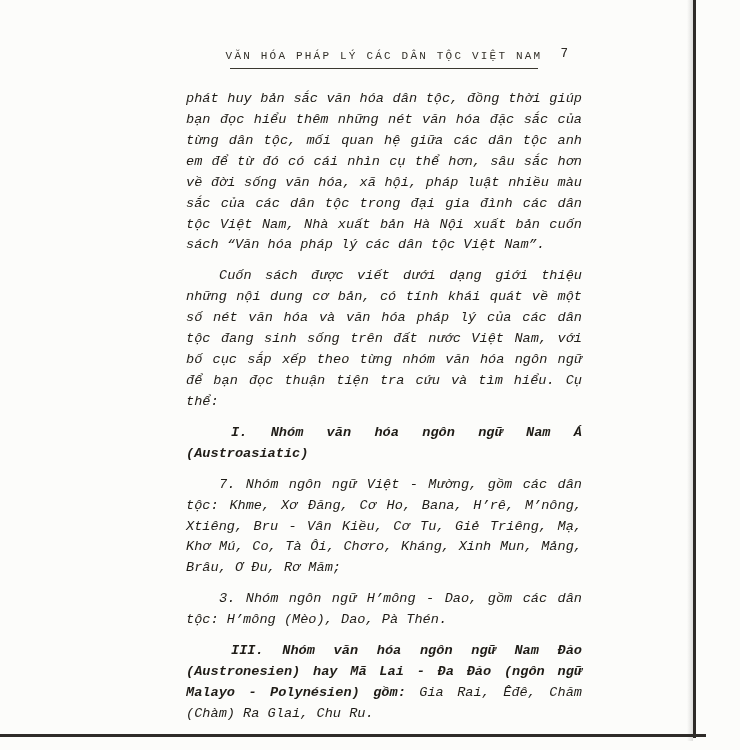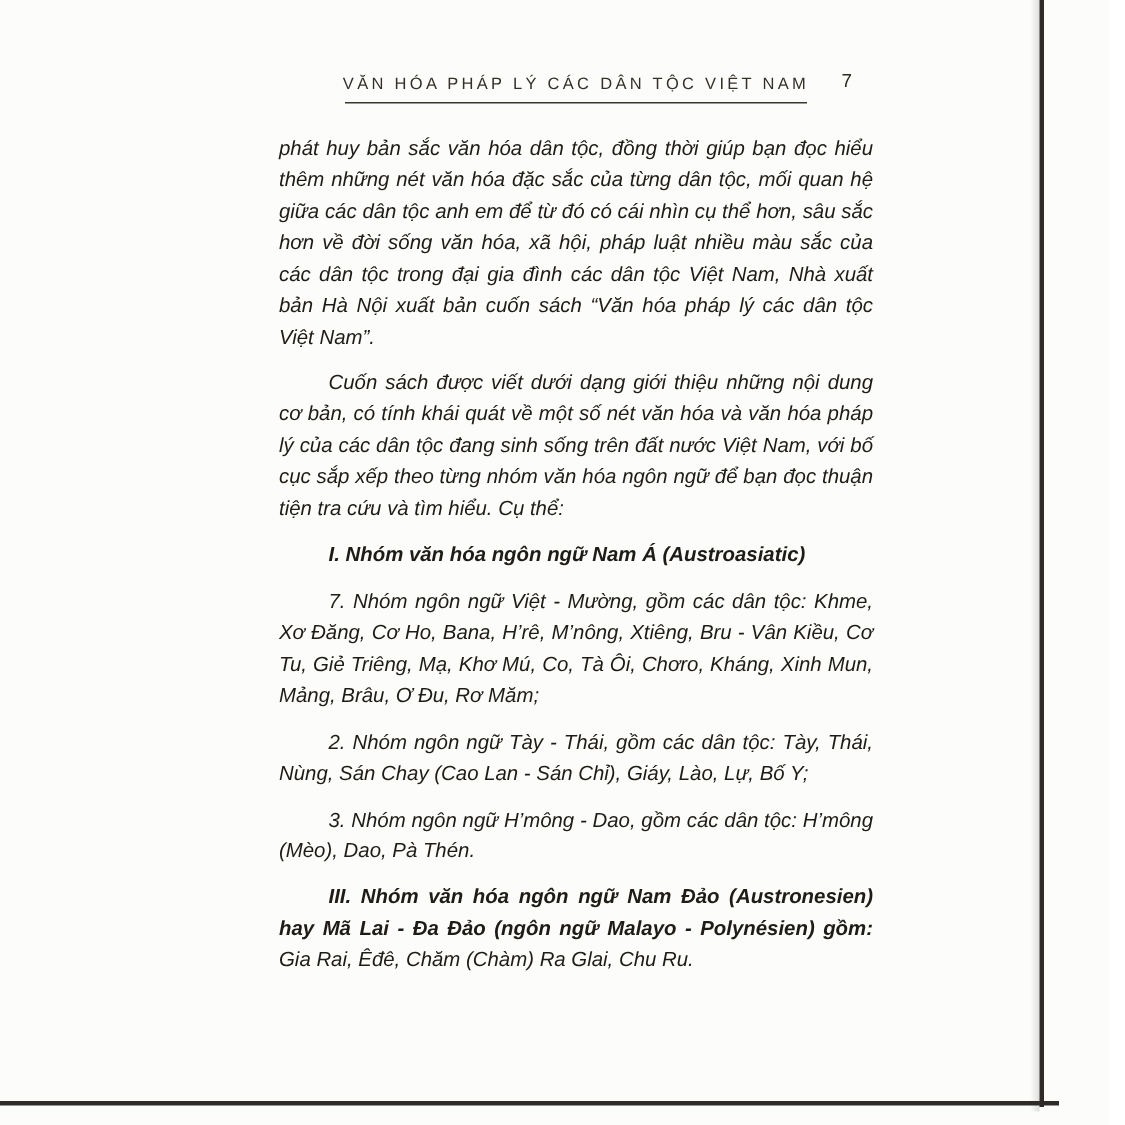--- a/index.html
+++ b/index.html
@@ -2,21 +2,21 @@
 <html><head>
 <meta charset="utf-8">
 <style>
   html, body { margin: 0; padding: 0; background: #ffffff; }
   .page {
     position: relative;
     width: 740px;
     height: 750px;
     background: #fcfcfa;
     overflow: hidden;
-    font-family: Liberation Sans, sans-serif;
+    font-family: Liberation Mono, monospace;
   }
   
   .scan-edge-right {
     position: absolute;
     top: 0; right: 44px;
     width: 3px; height: 738px;
     background: #2e2b28;
   }
   .scan-edge-bottom {
     position: absolute;
@@ -67,42 +67,41 @@
     font-size: 13.6px;
     line-height: 1.54;
     color: #1f1c17;
     text-align: justify;
   }
   .para {
     margin: 0 0 10px 0;
     text-indent: 33px;
   }
   .para.no-indent { text-indent: 0; }
-  .bold { font-weight: bold; }
+  .bold { font-weight: bold; margin-left: 12px; }
 </style>
 </head>
 <body>
 
 <div class="page">
 
   <div class="content">
 
     <div class="running-header">
       <span class="header-title">VĂN HÓA PHÁP LÝ CÁC DÂN TỘC VIỆT NAM</span>
       <span class="page-number">7</span>
     </div>
 
     <div class="header-rule"></div>
 
     <div class="text-block">
         <p class="para no-indent"><span>phát huy bản sắc văn hóa dân tộc, đồng thời giúp bạn đọc hiểu thêm những nét văn hóa đặc sắc của từng dân tộc, mối quan hệ giữa các dân tộc anh em để từ đó có cái nhìn cụ thể hơn, sâu sắc hơn về đời sống văn hóa, xã hội, pháp luật nhiều màu sắc của các dân tộc trong đại gia đình các dân tộc Việt Nam, Nhà xuất bản Hà Nội xuất bản cuốn sách “Văn hóa pháp lý các dân tộc Việt Nam”.</span></p>
         <p class="para"><span>Cuốn sách được viết dưới dạng giới thiệu những nội dung cơ bản, có tính khái quát về một số nét văn hóa và văn hóa pháp lý của các dân tộc đang sinh sống trên đất nước Việt Nam, với bố cục sắp xếp theo từng nhóm văn hóa ngôn ngữ để bạn đọc thuận tiện tra cứu và tìm hiểu. Cụ thể:</span></p>
         <p class="para heading"><span class="bold">I. Nhóm văn hóa ngôn ngữ Nam Á (Austroasiatic)</span></p>
         <p class="para"><span>7. Nhóm ngôn ngữ Việt - Mường, gồm các dân tộc: Khme, Xơ Đăng, Cơ Ho, Bana, H’rê, M’nông, Xtiêng, Bru - Vân Kiều, Cơ Tu, Giẻ Triêng, Mạ, Khơ Mú, Co, Tà Ôi, Chơro, Kháng, Xinh Mun, Mảng, Brâu, Ơ Đu, Rơ Măm;</span></p>
-        <p class="para"><span>2. Nhóm ngôn ngữ Tày - Thái, gồm các dân tộc: Tày, Thái, Nùng, Sán Chay (Cao Lan - Sán Chỉ), Giáy, Lào, Lự, Bố Y;</span></p>
         <p class="para"><span>3. Nhóm ngôn ngữ H’mông - Dao, gồm các dân tộc: H’mông (Mèo), Dao, Pà Thén.</span></p>
         <p class="para heading"><span class="bold">III. Nhóm văn hóa ngôn ngữ Nam Đảo (Austronesien) hay Mã Lai - Đa Đảo (ngôn ngữ Malayo - Polynésien) gồm: </span><span>Gia Rai, Êđê, Chăm (Chàm) Ra Glai, Chu Ru.</span></p>
       </div>
 
   </div>
 
   <div class="scan-shade-right"></div>
   <div class="scan-edge-right"></div>
   <div class="scan-edge-bottom"></div>
 

